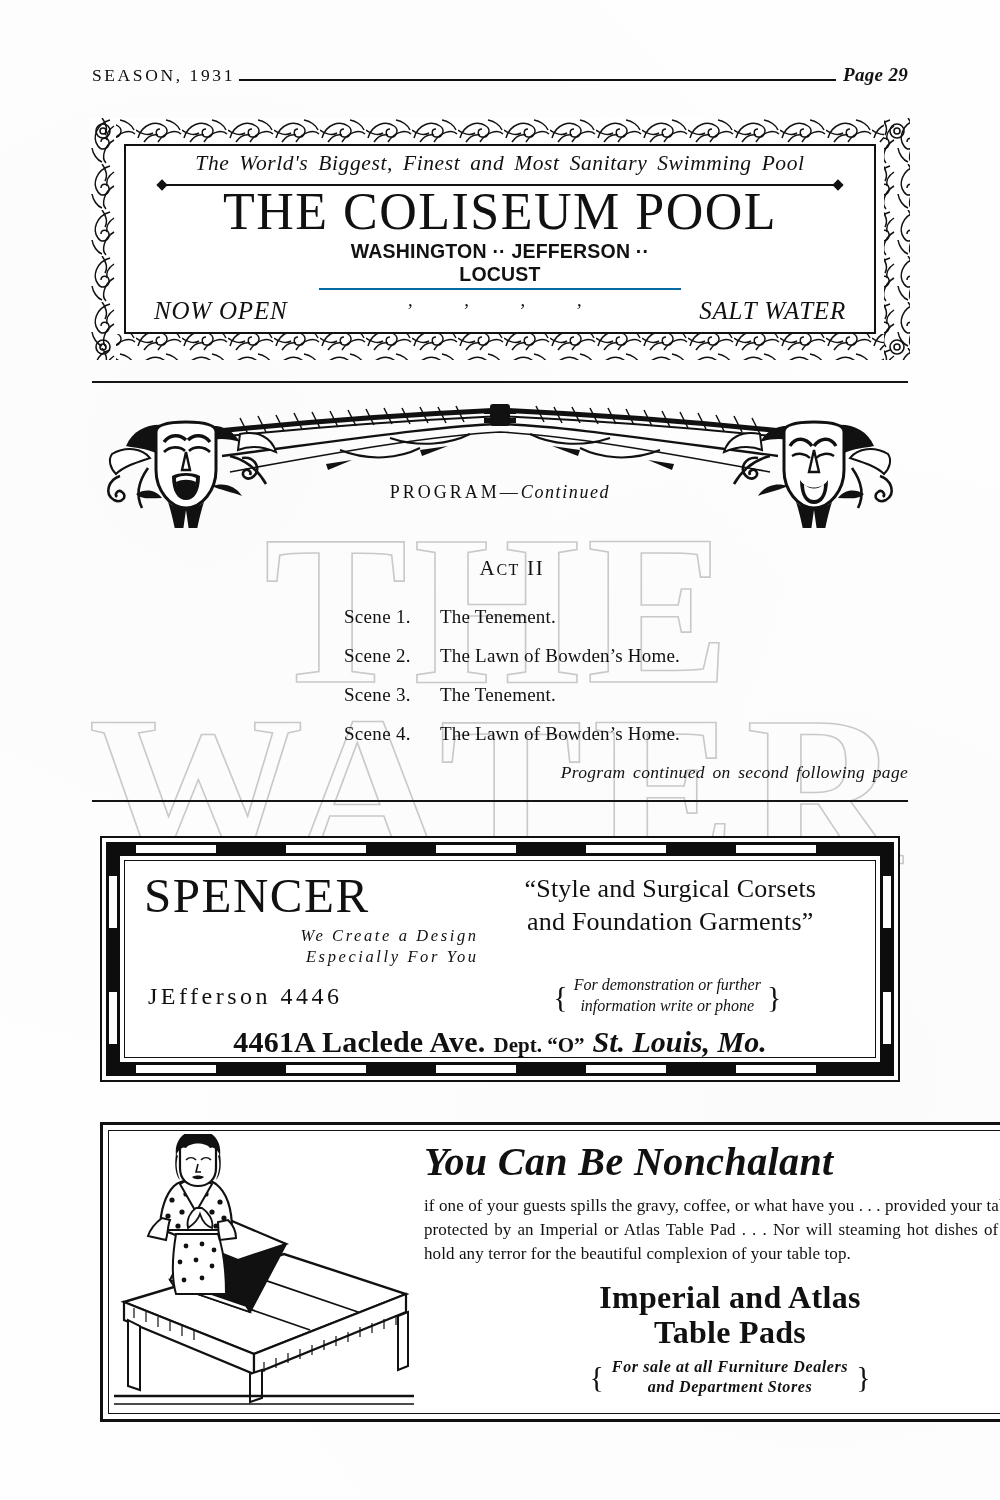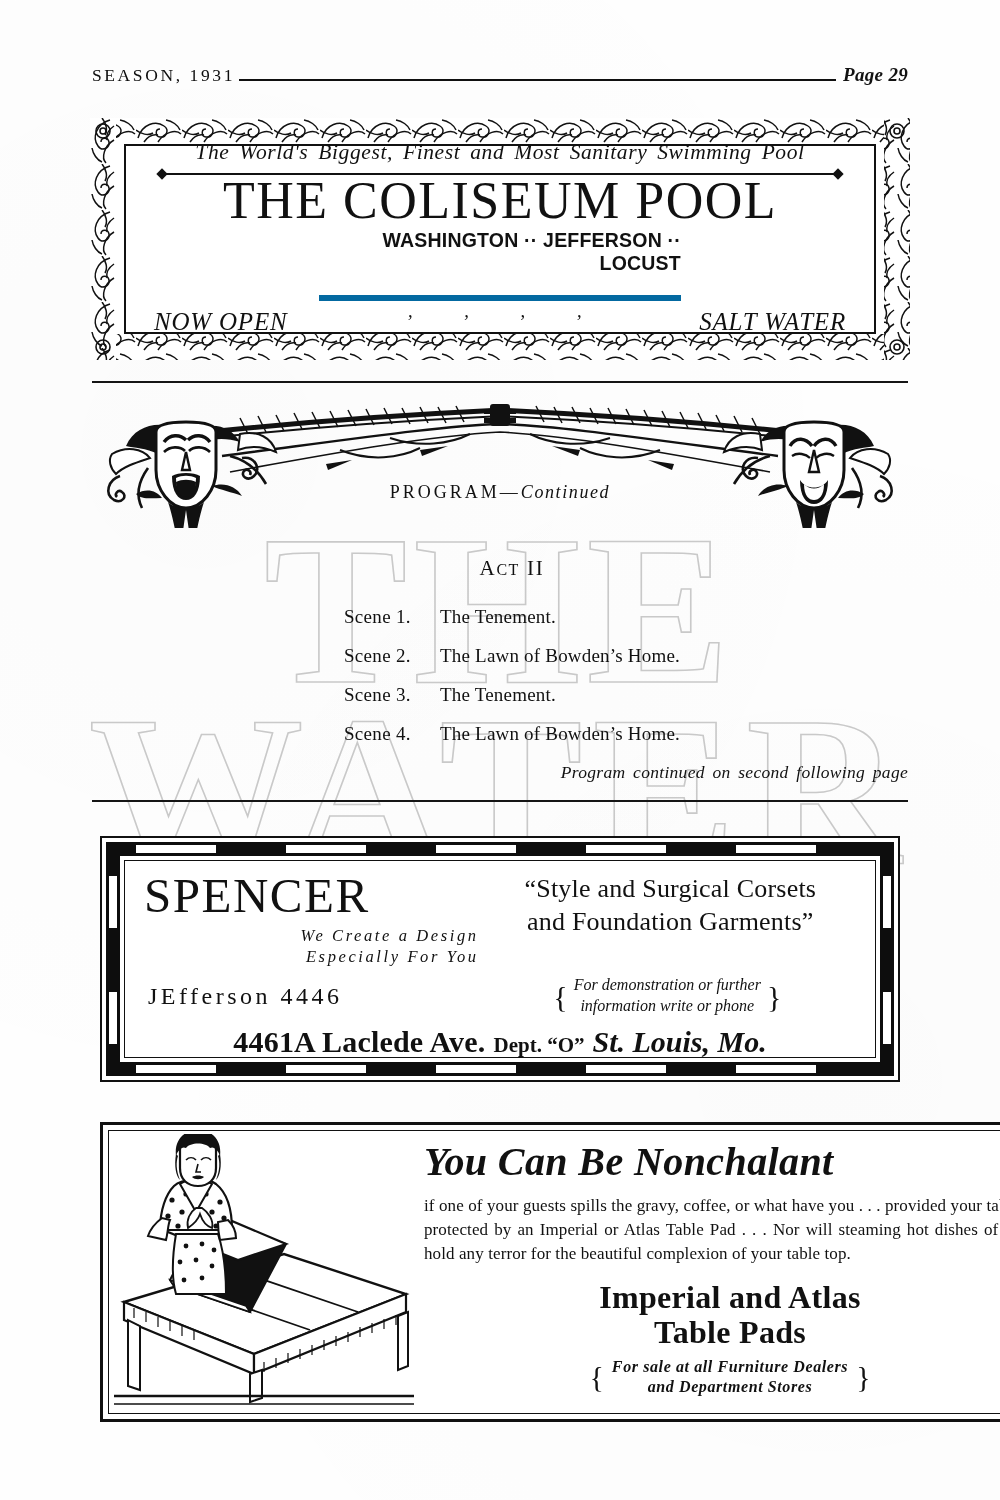--- a/index.html
+++ b/index.html
@@ -140,31 +140,31 @@
     text-align: center;
     font-size: 52px;
     letter-spacing: 1.5px;
     line-height: 1.04;
     font-weight: 400;
     font-family: "Liberation Serif", "DejaVu Serif", serif;
     white-space: nowrap;
   }
 
   .pool-streets {
-    text-align: right;
+    text-align: center;
     font-family: "Liberation Sans", "DejaVu Sans", sans-serif;
     font-weight: 700;
     font-size: 19.5px;
     letter-spacing: 0.2px;
     margin-top: 1px;
-    border-bottom: 6px solid #0369a1;
+    border-bottom: 2px solid #0369a1;
     display: block;
     width: 52%;
     margin-left: auto; margin-right: auto;
-    padding-bottom: 20px;
+    padding-bottom: 2px;
   }
   .pool-bottom {
     display: flex;
     justify-content: space-between;
     align-items: center;
     margin-top: 7px;
     padding: 0 2px;
   }
   .pool-bottom .bt {
     font-style: italic;

